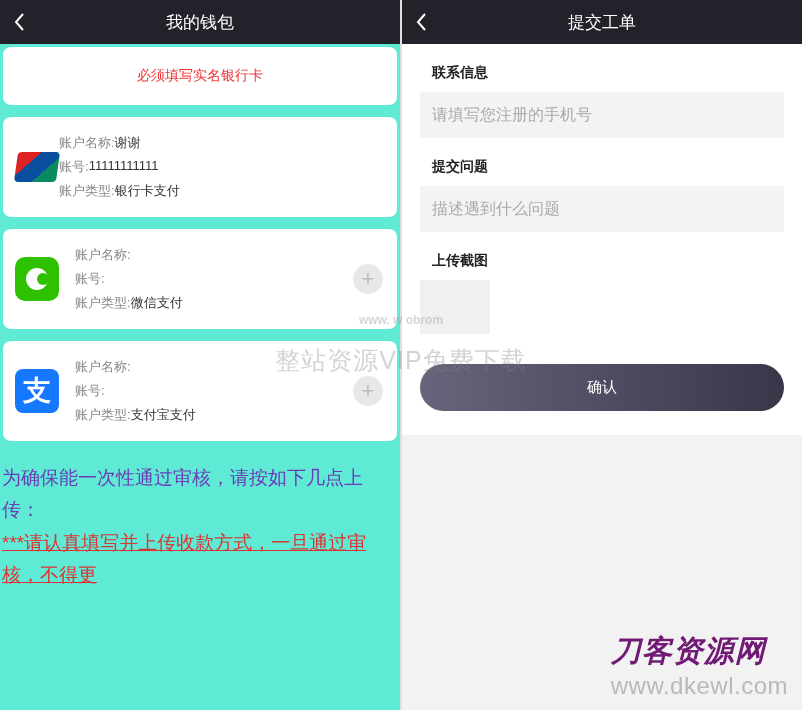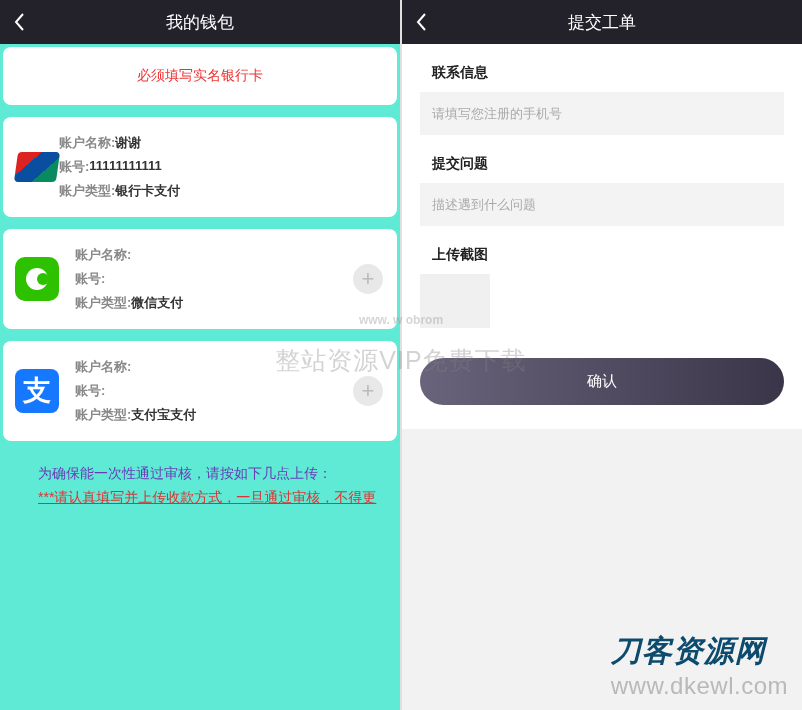--- a/index.html
+++ b/index.html
@@ -104,62 +104,61 @@
   border-radius: 50%;
   top: 16px; left: 22px;
 }
 .icon-alipay {
   background: #1677ff;
   border-radius: 8px;
   color: #fff;
   font-size: 28px;
   font-weight: bold;
 }
-.card-body { flex: 1; font-size: 13px; color: #555; font-weight: bold; }
+.card-body { flex: 1; font-size: 13px; color: #555; }
 .card-row { padding: 3px 0; display: flex; }
 .card-label { color: #888; }
 .card-value { color: #333; }
 .plus-btn {
   width: 30px; height: 30px;
   border-radius: 50%;
   background: #e8e8e8;
   color: #bbb;
   display: flex;
   align-items: center;
   justify-content: center;
   font-size: 22px;
   position: absolute;
   right: 14px;
   top: 50%;
   transform: translateY(-50%);
   cursor: pointer;
 }
 .instructions {
   padding: 6px 2px 10px;
-  font-size: 14px;
+  font-size: 19px;
   line-height: 1.7;
   color: #6a3db7;
-  margin-left: 36px;
 }
 .instructions .red { color: #d33; text-decoration: underline; }
 .form-section { background: #fff; padding: 14px 18px 24px; }
 .form-label {
   font-size: 14px;
   font-weight: 600;
   color: #222;
   margin-bottom: 10px;
   margin-top: 6px;
   padding-left: 12px;
 }
 .form-input {
   width: 100%;
   background: #f3f3f3;
   border: none;
   padding: 14px 12px;
-  font-size: 13px;
+  font-size: 16px;
   color: #1d4ed8;
   margin-bottom: 14px;
   outline: none;
 }
 .form-input::placeholder { color: #aaa; }
 .upload-box {
   width: 70px;
   height: 54px;
   background: #f0f0f0;
   margin-bottom: 30px;
@@ -198,21 +197,21 @@
 .brand-footer {
   position: absolute;
   right: 14px;
   bottom: 10px;
   text-align: left;
   pointer-events: none;
 }
 .brand-cn {
   font-size: 30px;
   font-weight: 800;
-  color: #0c4a6e;
+  color: #701a75;
   letter-spacing: 1px;
   font-style: italic;
 }
 .brand-en {
   font-size: 24px;
   color: #b9b9b9;
   letter-spacing: 0.5px;
 }
 </style>
 </head>

